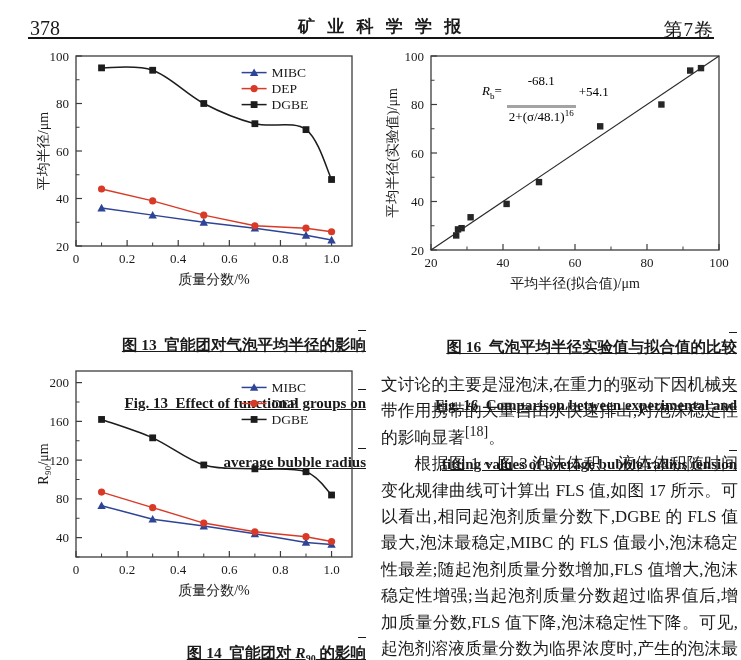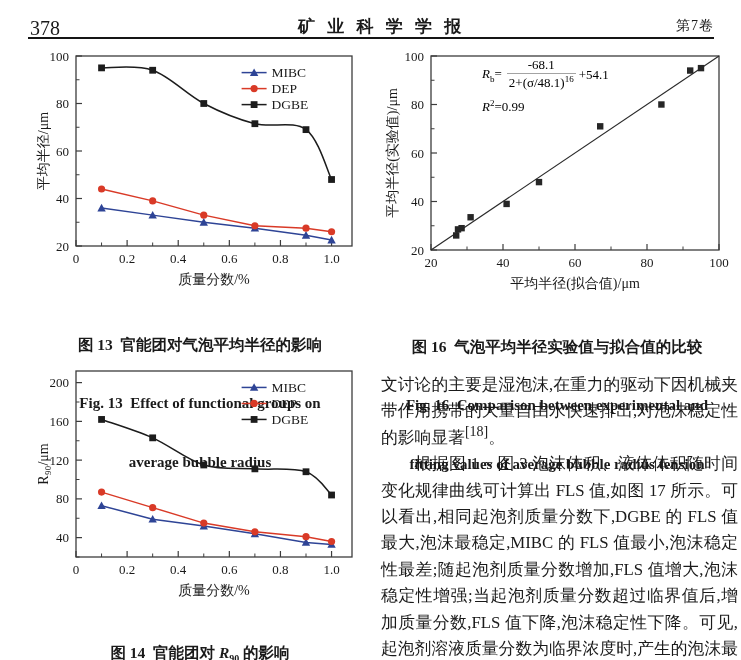--- a/index.html
+++ b/index.html
@@ -5,42 +5,42 @@
   html,body{margin:0;padding:0;}
   body{
     width:741px;height:660px;position:relative;overflow:hidden;
     background:#ffffff;color:#1a1a1a;
     font-family:"Liberation Serif","DejaVu Serif",serif;
   }
   
   .hdr-pageno{position:absolute;left:30px;top:17px;font-size:20px;}
   .hdr-title{position:absolute;left:0;right:0;top:15px;text-align:center;
     font-size:17px;font-weight:700;letter-spacing:4px;padding-left:22px;}
-  .hdr-vol{position:absolute;right:27px;top:17px;font-size:14px;letter-spacing:1px;}
+  .hdr-vol{position:absolute;right:27px;top:17px;font-size:19px;letter-spacing:1px;}
   .hdr-rule{position:absolute;left:28px;right:27px;top:37px;height:2px;background:#151515;}
   
   .chart{position:absolute;}
   #chart13{left:34px;top:48px;}
   #chart14{left:34px;top:363px;}
   #chart16{left:383px;top:48px;}
   svg text{font-family:"Liberation Serif","DejaVu Serif",serif;fill:#1a1a1a;}
   svg .tick{font-size:13px;}
   svg .axlabel{font-size:14px;}
   svg .legend{font-size:13.5px;}
   
   .formula{position:absolute;left:56px;top:10px;font-size:13px;color:#000000;margin-left:43px;}
   .formula-row{display:flex;align-items:center;}
   .fvar{margin-right:2px;white-space:nowrap;}
   .frac{display:inline-block;text-align:center;margin:0 3px;line-height:1.15;}
-  .frac .num{display:block;border-bottom:1px solid #a3a3a3;padding:0 5px;}
+  .frac .num{display:block;border-bottom:3px solid #a3a3a3;padding:16px 5px;}
   .frac .den{display:block;padding:0 2px;}
   .formula sub,.formula sup{font-size:9px;}
   .formula-r2{margin-top:7px;}
   
-  .caption{position:absolute;text-align:center;font-weight:700;white-space:pre-wrap;}
+  .caption{position:absolute;text-align:right;font-weight:700;white-space:pre-wrap;text-decoration:underline;}
   .caption .zh{display:block;font-size:15.5px;line-height:23px;}
   .caption .en{display:block;font-size:15px;line-height:23px;}
   #cap13{left:34px;top:297px;width:332px;}
   #cap14{left:34px;top:604px;width:332px;}
   #cap14 .zh{line-height:25px;}
   #cap16{left:377px;top:299px;width:360px;}
   .caption sub{font-size:10px;}
   
   .bodytext{position:absolute;left:381px;top:372px;width:357px;
     font-size:16.8px;line-height:26.4px;text-align:justify;}
@@ -253,21 +253,20 @@
     </svg>
   <div class="formula">
     <div class="formula-row">
       <span class="fvar"><i>R</i><sub>b</sub><span>=</span></span>
       <span class="frac">
         <span class="num">-68.1</span>
         <span class="den"><span>2+(σ/48.1)</span><sup>16</sup></span>
       </span>
       <span>+54.1</span>
     </div>
-    <div class="formula-r2"><i>R</i><sup>2</sup><span>=0.99</span></div>
   </div>
 </div>
 <div class="caption" id="cap16">
   <span class="zh">图 16  气泡平均半径实验值与拟合值的比较</span>
   <span class="en">Fig. 16  Comparison between experimental and</span>
   <span class="en">fitting values of average bubble radius tension</span>
 </div>
 
 <div class="bodytext">
   <p><span>文讨论的主要是湿泡沫,在重力的驱动下因机械夹带作用携带的大量自由水快速排出,对泡沫稳定性的影响显著</span><sup>[18]</sup><span>。</span></p>

